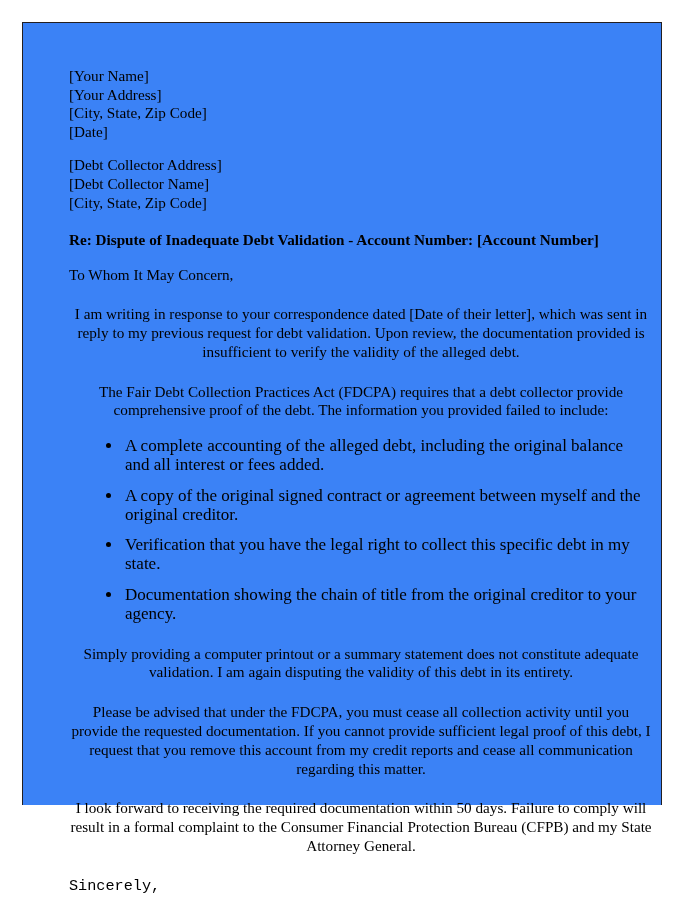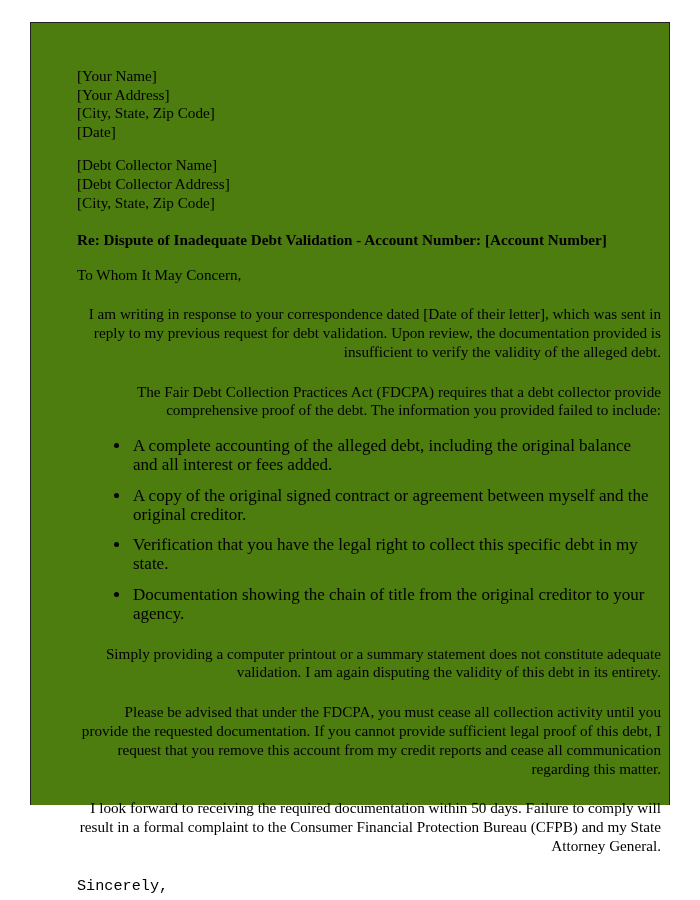--- a/index.html
+++ b/index.html
@@ -11,28 +11,28 @@
     width: 700px;
     height: 900px;
     overflow: hidden;
     font-family: "Liberation Serif", "DejaVu Serif", serif;
     color: #000000;
   }
 
   
   .page-frame {
     position: absolute;
-    left: 30px;
+    left: 22px;
     top: 22px;
     width: 640px;
     height: 783px;
     border: 1.5px solid #231f20;
     border-bottom: none;
     box-sizing: border-box;
-    background: #4d7c0f;
+    background: #3b82f6;
   }
 
   .page-body {
     position: absolute;
     left: 46px;
     top: 44px;
     width: 584px;
   }
 
   .addr-block {
@@ -58,21 +58,21 @@
   .salutation {
     font-size: 15.2px;
     line-height: 19px;
     margin-top: 16px;
   }
 
   p.para {
     font-size: 15.2px;
     line-height: 18.8px;
     margin: 21px 0 0 0;
-    text-align: right;
+    text-align: center;
   }
 
   ul.req-list {
     margin: 17px 0 0 0;
     padding-left: 42px;
     list-style-type: disc;
   }
   ul.req-list li {
     font-size: 17px;
     line-height: 18.8px;
@@ -105,22 +105,22 @@
     <div class="addr-block">
       <div class="addr-line">[Your Name]</div>
       <div class="addr-line">[Your Address]</div>
       <div class="addr-line">[City, State, Zip Code]</div>
       <div class="addr-line">[Date]</div>
     </div>
 
     <div class="block-gap"></div>
 
     <div class="addr-block">
+      <div class="addr-line">[Debt Collector Address]</div>
       <div class="addr-line">[Debt Collector Name]</div>
-      <div class="addr-line">[Debt Collector Address]</div>
       <div class="addr-line">[City, State, Zip Code]</div>
     </div>
 
     <div class="subject-line">Re: Dispute of Inadequate Debt Validation - Account Number: [Account Number]</div>
 
     <div class="salutation">To Whom It May Concern,</div>
 
     <p class="para">I am writing in response to your correspondence dated [Date of their letter], which was sent in reply to my previous request for debt validation. Upon review, the documentation provided is insufficient to verify the validity of the alleged debt.</p>
 
     <p class="para">The Fair Debt Collection Practices Act (FDCPA) requires that a debt collector provide comprehensive proof of the debt. The information you provided failed to include:</p>

